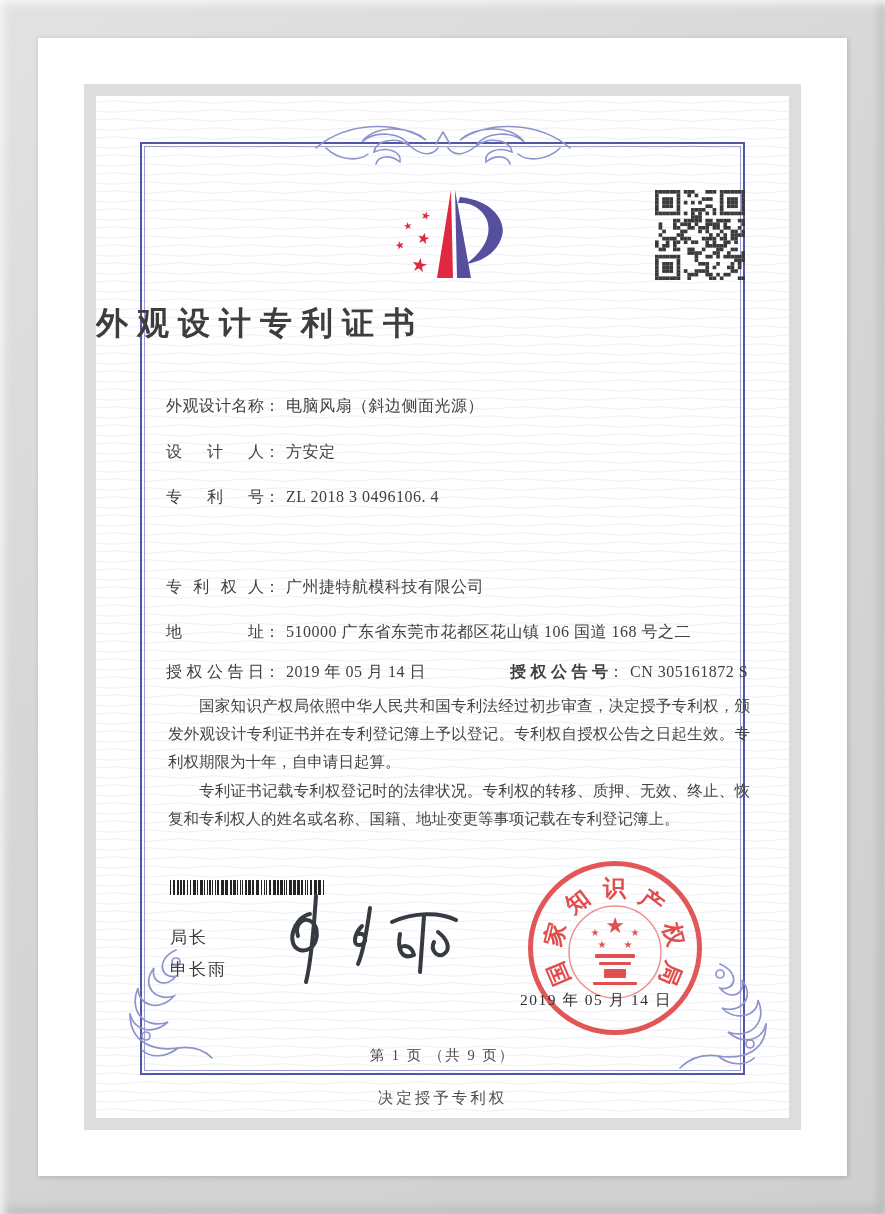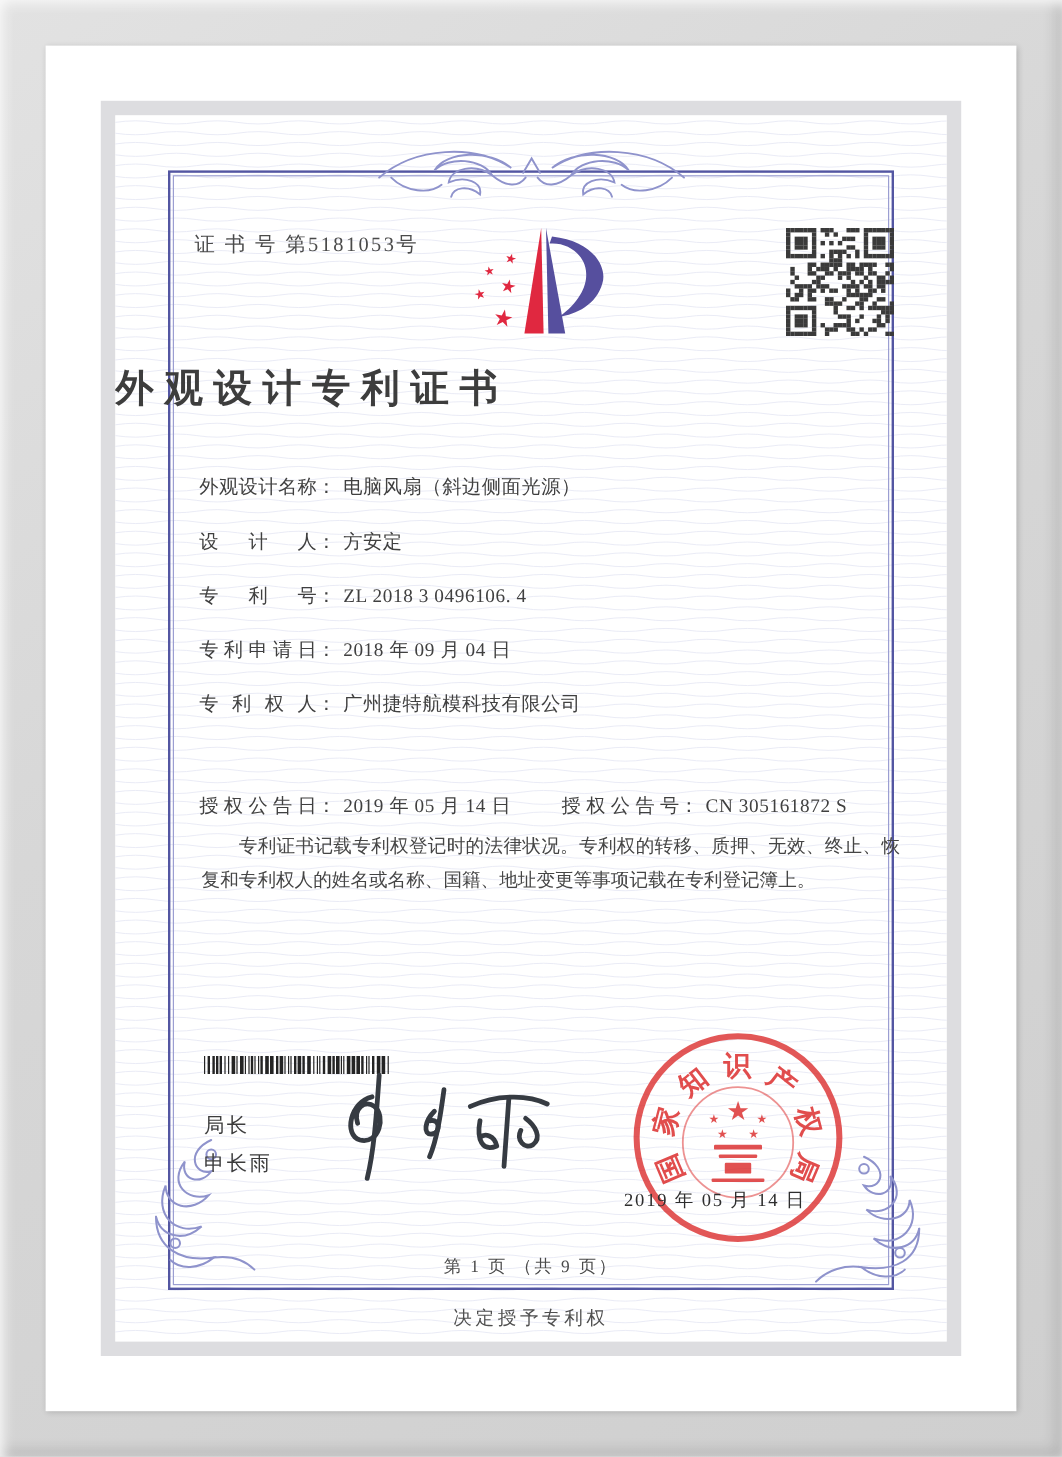--- a/index.html
+++ b/index.html
@@ -22,21 +22,21 @@
   .logo{position:absolute;left:294px;top:88px;width:120px;height:102px;}
   .qr{position:absolute;left:559px;top:94px;width:90px;height:90px;}
 
   .title{position:absolute;left:0;top:206px;width:813px;text-align:left;
          font-size:32px;font-weight:bold;letter-spacing:9px;color:#3d3d3d;}
 
   .field-row{position:absolute;left:70px;width:586px;font-size:16px;white-space:nowrap;color:#404040;}
   .flabel{display:inline-block;width:98px;text-align:justify;text-align-last:justify;vertical-align:bottom;}
   .colon{margin-right:6px;}
   .fvalue{letter-spacing:.5px;}
-  .grant-b{margin-left:42px;}
+  .grant-b{margin-left:84px;font-weight:bold;}
 
   .paras{position:absolute;left:72px;top:596px;width:582px;font-size:15.5px;line-height:1.82;
          text-align:justify;color:#454545;}
   .paras p{margin:0;text-indent:2em;}
 
   .barcode{position:absolute;left:74px;top:784px;width:188px;height:15px;overflow:hidden;
          white-space:nowrap;font-size:0;}
   .barcode i{display:inline-block;height:100%;background:#242424;}
 
   .signer-title{position:absolute;left:74px;top:830px;font-size:17px;color:#3c3c3c;
@@ -209,21 +209,20 @@
     <svg class="ornament" style="left:572px;top:864px" width="106" height="120" viewBox="0 0 106 120">
       <g stroke="#8f93cc" stroke-width="1.7" fill="none" stroke-linecap="round" transform="translate(106,0) scale(-1,1)">
         <path d="M54,4 C32,14 40,32 54,28 C46,40 28,36 32,20 C18,38 34,54 52,48 C38,62 16,56 16,40 C6,62 24,80 46,72 C30,86 12,80 8,64"></path>
         <path d="M8,64 C8,90 28,100 56,96 C44,106 28,106 20,98"></path>
         <path d="M56,96 C70,94 84,98 94,108"></path>
         <circle cx="54" cy="14" r="4"></circle>
           <circle cx="24" cy="84" r="4"></circle>
       </g>
     </svg>
 
-    <div class="cert-no">证 书 号 第5181053号</div>
 
     <svg class="logo" viewBox="0 0 120 102">
       <text x="30" y="34" font-size="11" fill="#e02840" transform="rotate(14 30 34)">★</text>
       <text x="14" y="46" font-size="10" fill="#e02840" transform="rotate(-10 14 46)">★</text>
       <text x="26" y="58" font-size="15" fill="#e02840" transform="rotate(12 26 58)">★</text>
       <text x="6" y="66" font-size="11" fill="#e02840" transform="rotate(-14 6 66)">★</text>
       <text x="20" y="86" font-size="19" fill="#e02840" transform="rotate(10 20 86)">★</text>
       <polygon points="61,6 47,94 63,94" fill="#e02840"></polygon>
       <polygon points="65,6 67,94 81,94" fill="#564f9e"></polygon>
       <path d="M70,13 C106,17 116,40 112,52 C107,70 90,78 76,80 C98,64 102,46 96,34 C91,24 80,18 68,19 Z" fill="#564f9e"></path>
@@ -525,31 +524,32 @@
 
     <div class="field-row" style="top:346px">
       <span class="flabel">设计人</span><span class="colon">：</span><span class="fvalue">方安定</span>
     </div>
     <div class="field-row" style="top:300px">
       <span class="flabel">外观设计名称</span><span class="colon">：</span><span class="fvalue">电脑风扇（斜边侧面光源）</span>
     </div>
     <div class="field-row" style="top:391px">
       <span class="flabel">专利号</span><span class="colon">：</span><span class="fvalue">ZL 2018 3 0496106. 4</span>
     </div>
-    <div class="field-row" style="top:436px">
-      <span class="flabel">专利申请日</span><span class="colon">：</span><span class="fvalue">2018 年 09 月 04 日</span>
-    </div>
     <div class="field-row" style="top:481px">
       <span class="flabel">专利权人</span><span class="colon">：</span><span class="fvalue">广州捷特航模科技有限公司</span>
     </div>
+    <div class="field-row" style="top:526px">
+      <span class="flabel">地址</span><span class="colon">：</span><span class="fvalue">510000 广东省东莞市花都区花山镇 106 国道 168 号之二</span>
+    </div>
     <div class="field-row" style="top:566px">
       <span class="flabel">授权公告日</span><span class="colon">：</span><span class="fvalue">2019 年 05 月 14 日</span><span class="flabel grant-b">授权公告号</span><span class="colon">：</span><span class="fvalue">CN 305161872 S</span>
     </div>
 
     <div class="paras">
+      <p>国家知识产权局依照中华人民共和国专利法经过初步审查，决定授予专利权，颁发外观设计专利证书并在专利登记簿上予以登记。专利权自授权公告之日起生效。专利权期限为十年，自申请日起算。</p>
       <p>专利证书记载专利权登记时的法律状况。专利权的转移、质押、无效、终止、恢复和专利权人的姓名或名称、国籍、地址变更等事项记载在专利登记簿上。</p>
     </div>
 
     <div class="barcode" id="barcode"><i style="width: 1px; margin-right: 2px;"></i><i style="width: 2px; margin-right: 2px;"></i><i style="width: 2px; margin-right: 1px;"></i><i style="width: 2px; margin-right: 1px;"></i><i style="width: 2px; margin-right: 2px;"></i><i style="width: 1px; margin-right: 2px;"></i><i style="width: 1px; margin-right: 2px;"></i><i style="width: 3px; margin-right: 1px;"></i><i style="width: 1px; margin-right: 2px;"></i><i style="width: 3px; margin-right: 1px;"></i><i style="width: 1px; margin-right: 2px;"></i><i style="width: 1px; margin-right: 1px;"></i><i style="width: 2px; margin-right: 1px;"></i><i style="width: 1px; margin-right: 2px;"></i><i style="width: 1px; margin-right: 1px;"></i><i style="width: 2px; margin-right: 2px;"></i><i style="width: 3px; margin-right: 1px;"></i><i style="width: 3px; margin-right: 2px;"></i><i style="width: 2px; margin-right: 1px;"></i><i style="width: 3px; margin-right: 1px;"></i><i style="width: 1px; margin-right: 2px;"></i><i style="width: 1px; margin-right: 1px;"></i><i style="width: 1px; margin-right: 2px;"></i><i style="width: 2px; margin-right: 1px;"></i><i style="width: 3px; margin-right: 1px;"></i><i style="width: 2px; margin-right: 2px;"></i><i style="width: 3px; margin-right: 2px;"></i><i style="width: 1px; margin-right: 2px;"></i><i style="width: 1px; margin-right: 1px;"></i><i style="width: 1px; margin-right: 2px;"></i><i style="width: 2px; margin-right: 2px;"></i><i style="width: 3px; margin-right: 1px;"></i><i style="width: 2px; margin-right: 1px;"></i><i style="width: 3px; margin-right: 1px;"></i><i style="width: 1px; margin-right: 1px;"></i><i style="width: 1px; margin-right: 2px;"></i><i style="width: 3px; margin-right: 1px;"></i><i style="width: 3px; margin-right: 1px;"></i><i style="width: 3px; margin-right: 1px;"></i><i style="width: 2px; margin-right: 2px;"></i><i style="width: 1px; margin-right: 1px;"></i><i style="width: 1px; margin-right: 2px;"></i><i style="width: 2px; margin-right: 2px;"></i><i style="width: 3px; margin-right: 1px;"></i><i style="width: 3px; margin-right: 2px;"></i><i style="width: 1px; margin-right: 1px;"></i></div>
 
     <div class="signer-title">局长</div>
     <div class="signer-name">申长雨</div>
 
     <svg class="signature" width="210" height="100" viewBox="0 0 210 100">
       <g stroke="#363b42" stroke-width="4" fill="none" stroke-linecap="round" stroke-linejoin="round">

